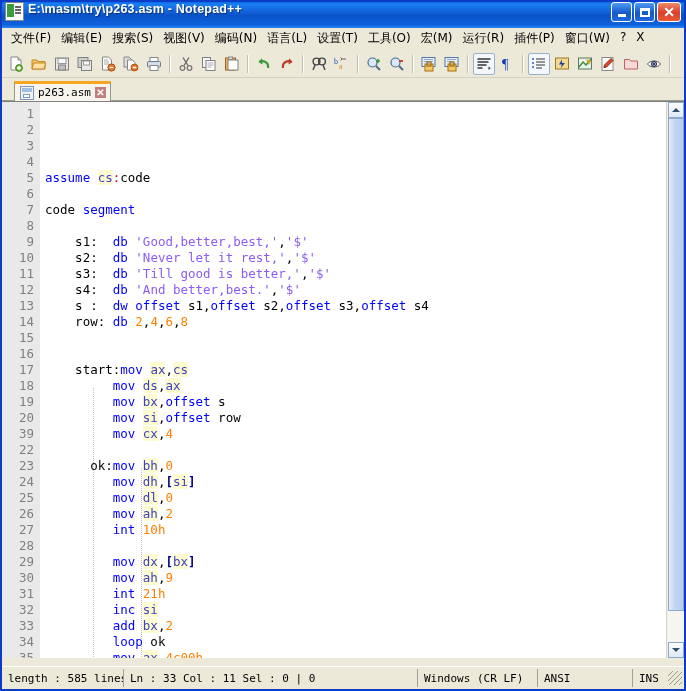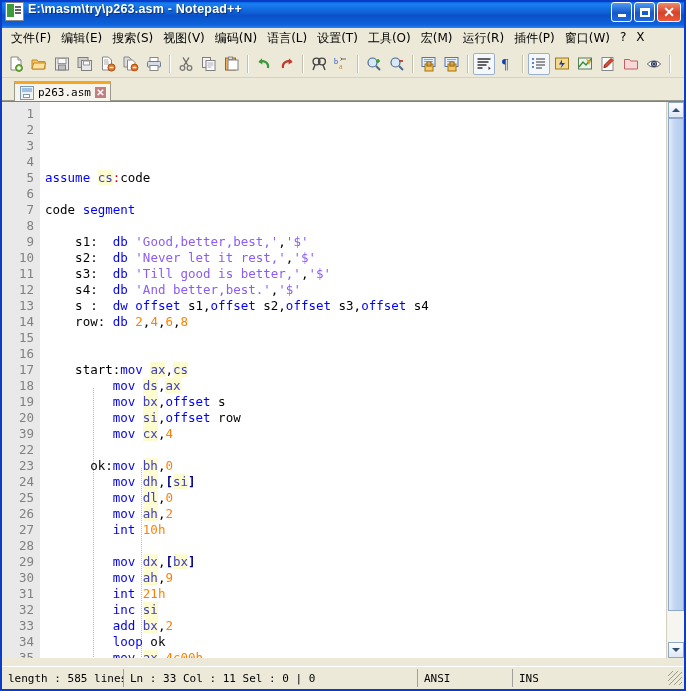--- a/index.html
+++ b/index.html
@@ -489,18 +489,19 @@
       </div>
       <div class="sbtn">
           <span class="arrow-dn"></span>
         </div>
     </div>
   </div>
 
   <div class="statusbar">
     <div class="scell c1">length : 585       lines</div>
     <div class="scell c2">Ln : 33    Col : 11    Sel : 0 | 0</div>
+    <div class="scell c3">Windows (CR LF)</div>
     <div class="scell c4">ANSI</div>
     <div class="scell c5">INS</div>
     <div class="grip"></div>
   </div>
 
 </div>
 
 </body></html>

